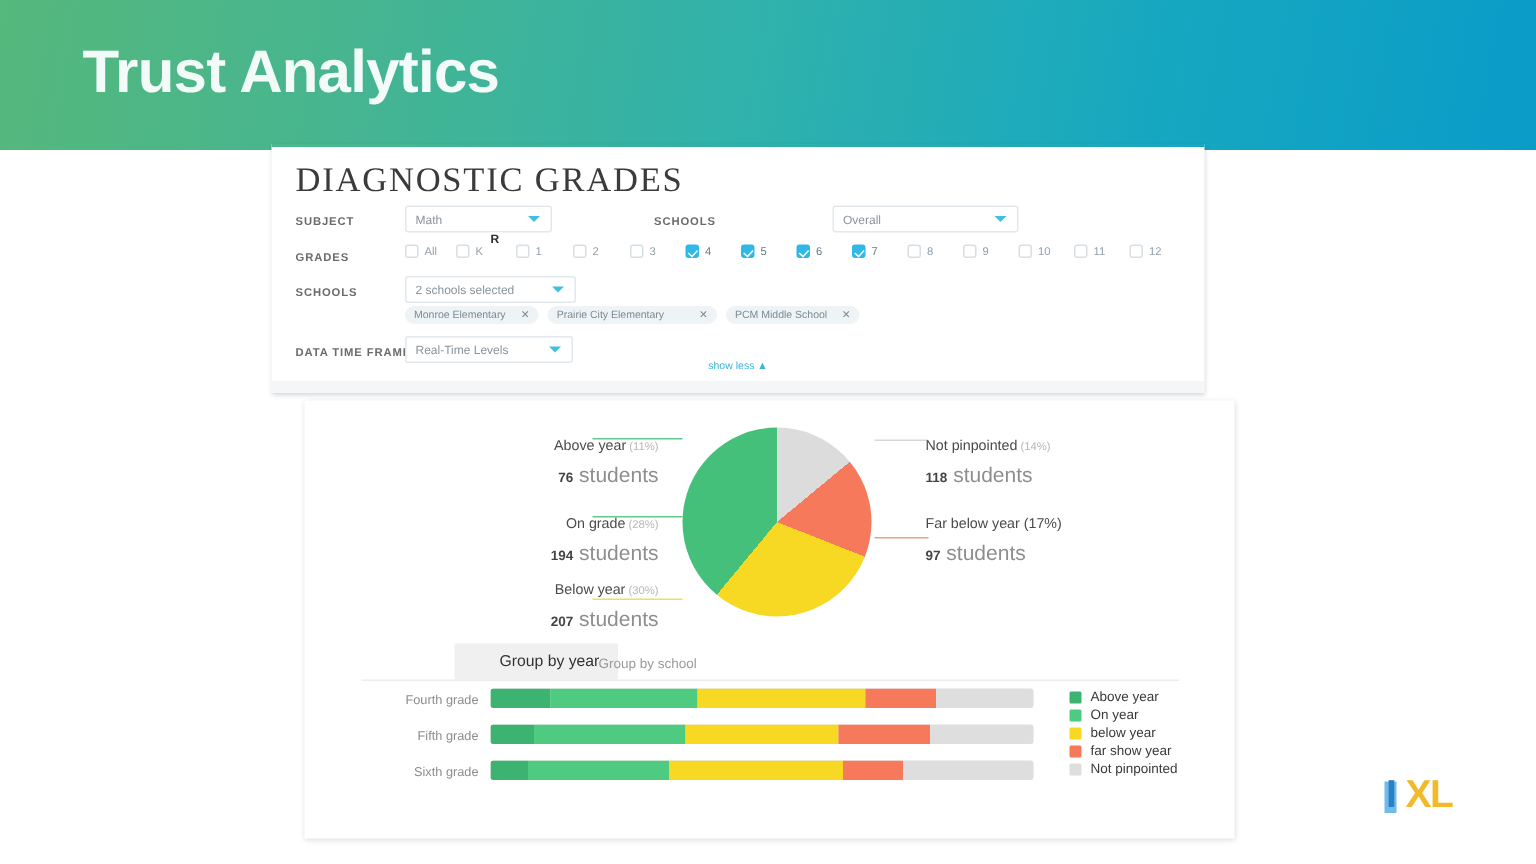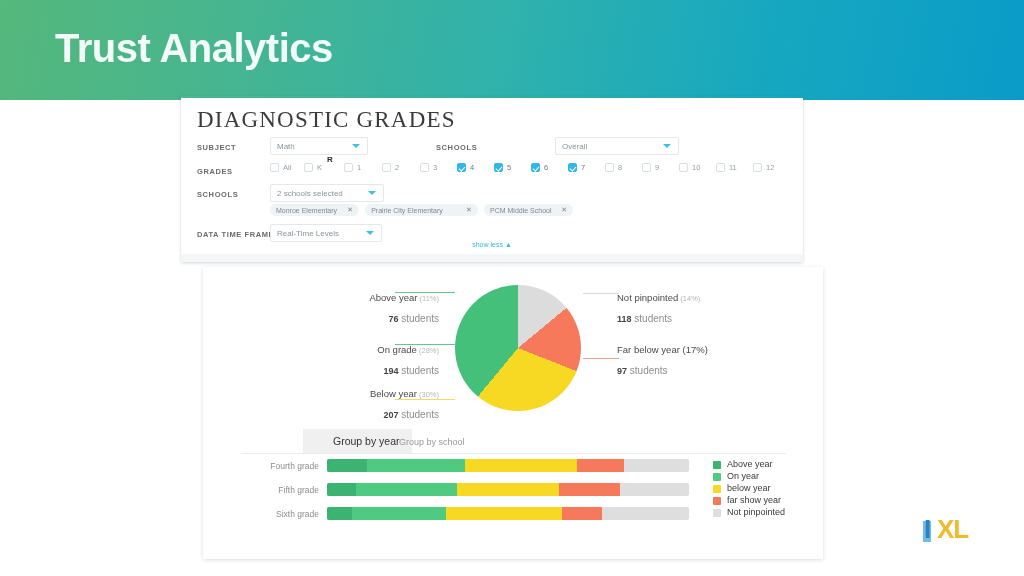--- a/index.html
+++ b/index.html
@@ -111,21 +111,21 @@
   .pie-wrap{position:absolute;left:0;top:0;width:588px;height:152px;}
   .pie{
     position:absolute;left:238px;top:12px;width:126px;height:126px;
     border-radius:50%;
   }
   .leader{position:absolute;height:1px;}
   .plabel{position:absolute;white-space:nowrap;}
   .plabel .nm{font-size:9.5px;color:#4a4a4a;}
   .plabel .pc{font-size:7.5px;color:#b6b6b6;}
   .plabel .num{font-size:9px;font-weight:bold;color:#444;}
-  .plabel .st{font-size:10px;color:#8e8e8e;}
+  .plabel .st{font-size:14px;color:#8e8e8e;}
 
   
   .tabs{position:absolute;left:86px;top:156px;width:500px;height:24px;}
   .tab{
     position:absolute;top:0;height:24px;line-height:24px;
     font-size:10.5px;padding:0 12px;box-sizing:border-box;
   }
   .tab.active{background:#f0f0f0;color:#333;left:0;padding-left:30px;}
   .tab.idle{color:#9a9a9a;left:84px;font-size:9px;line-height:26px;}
   .tab-rule{

